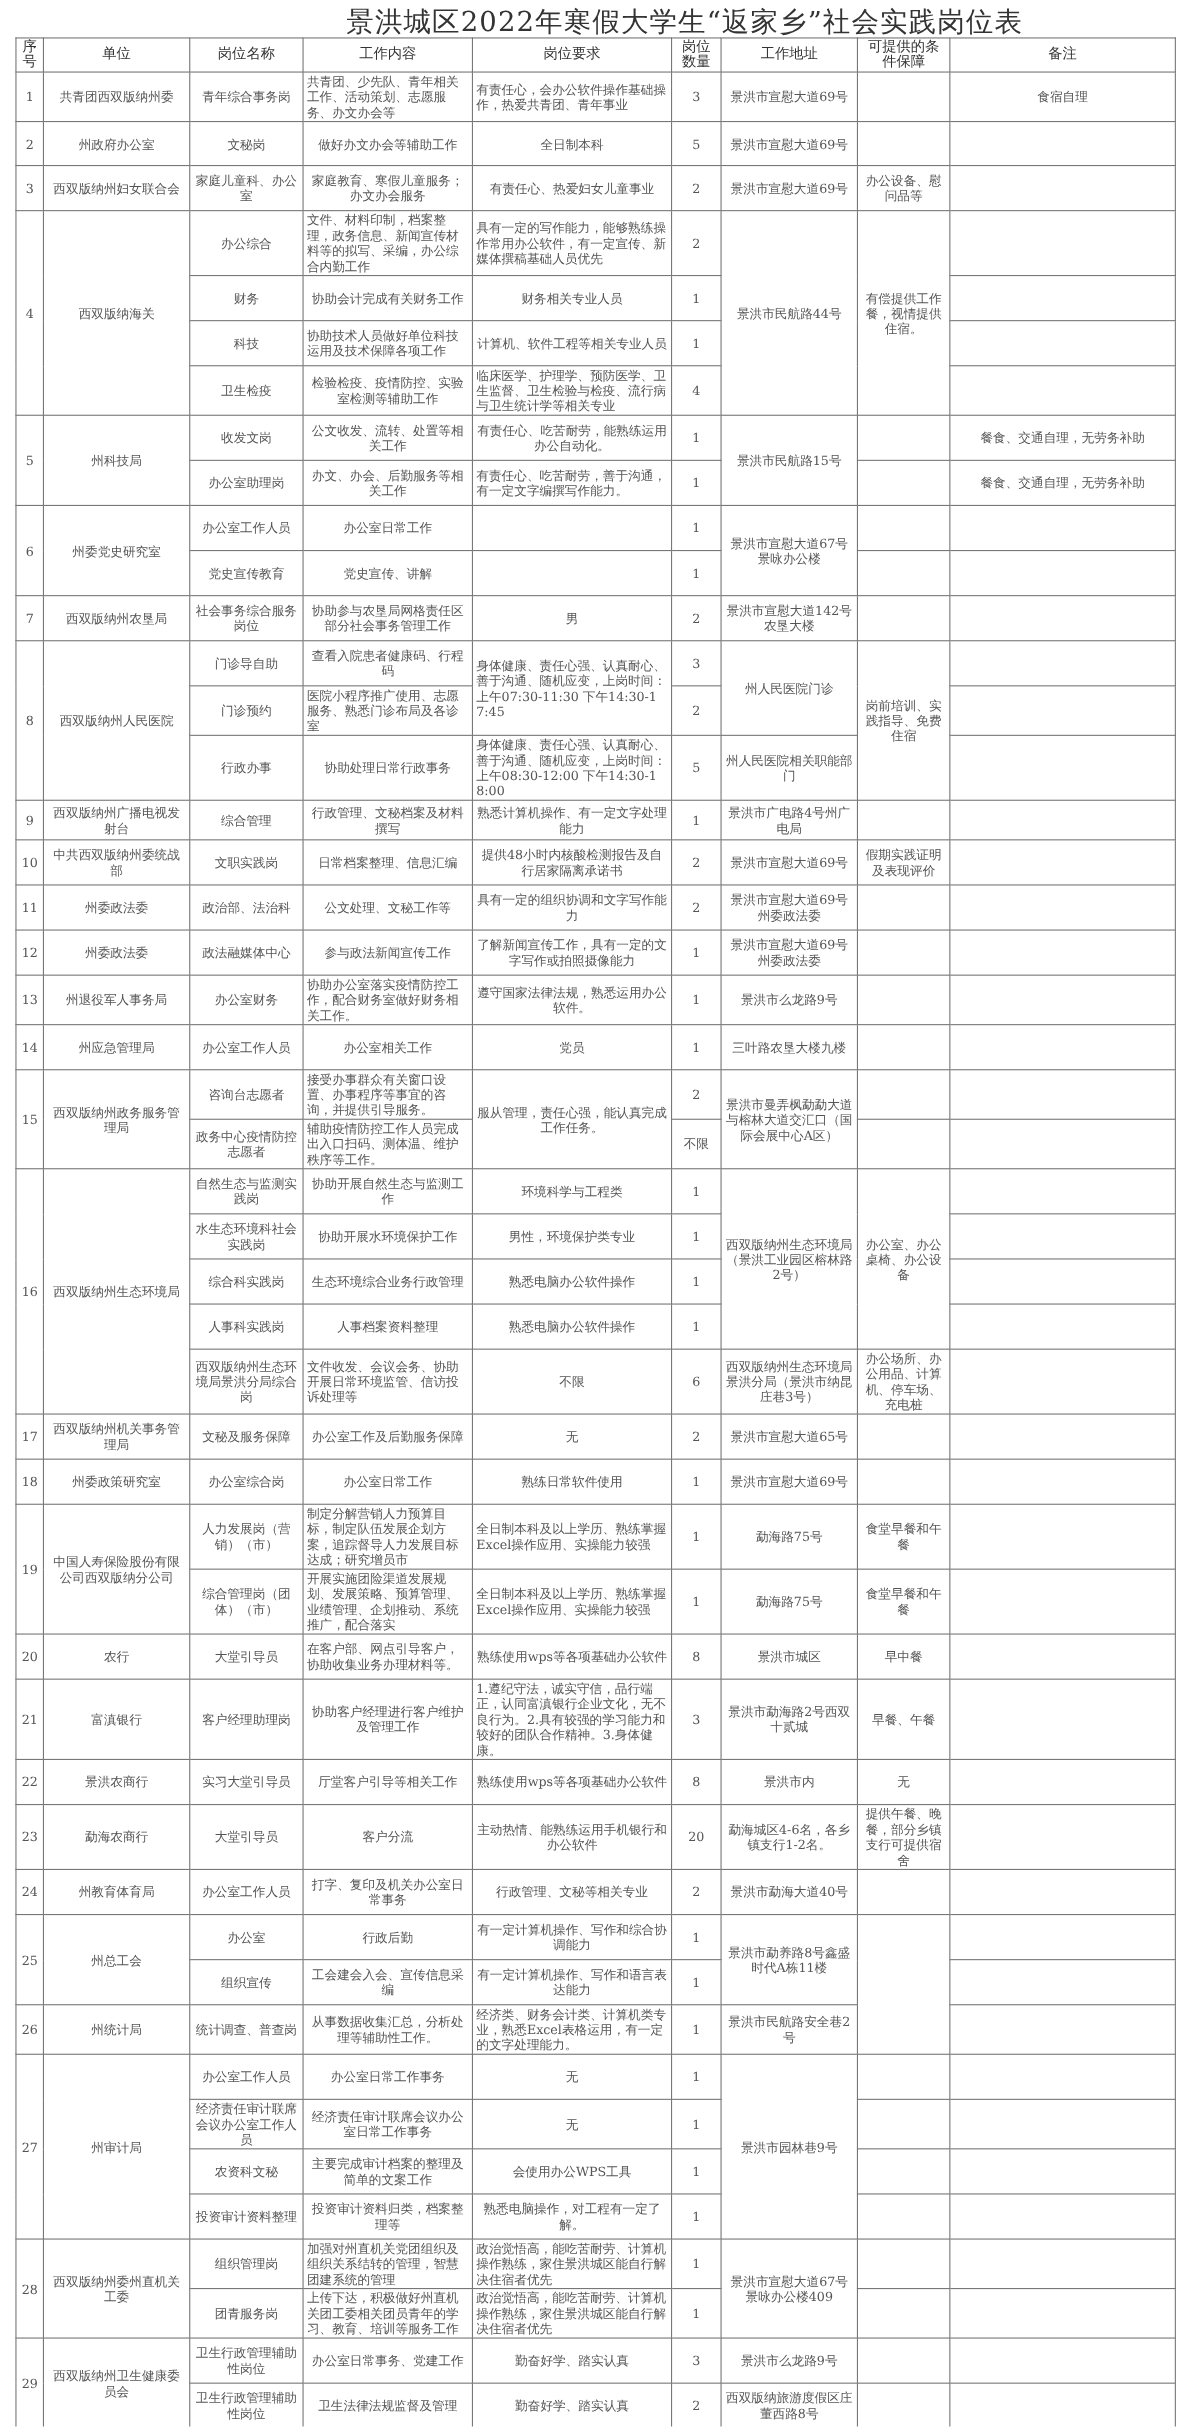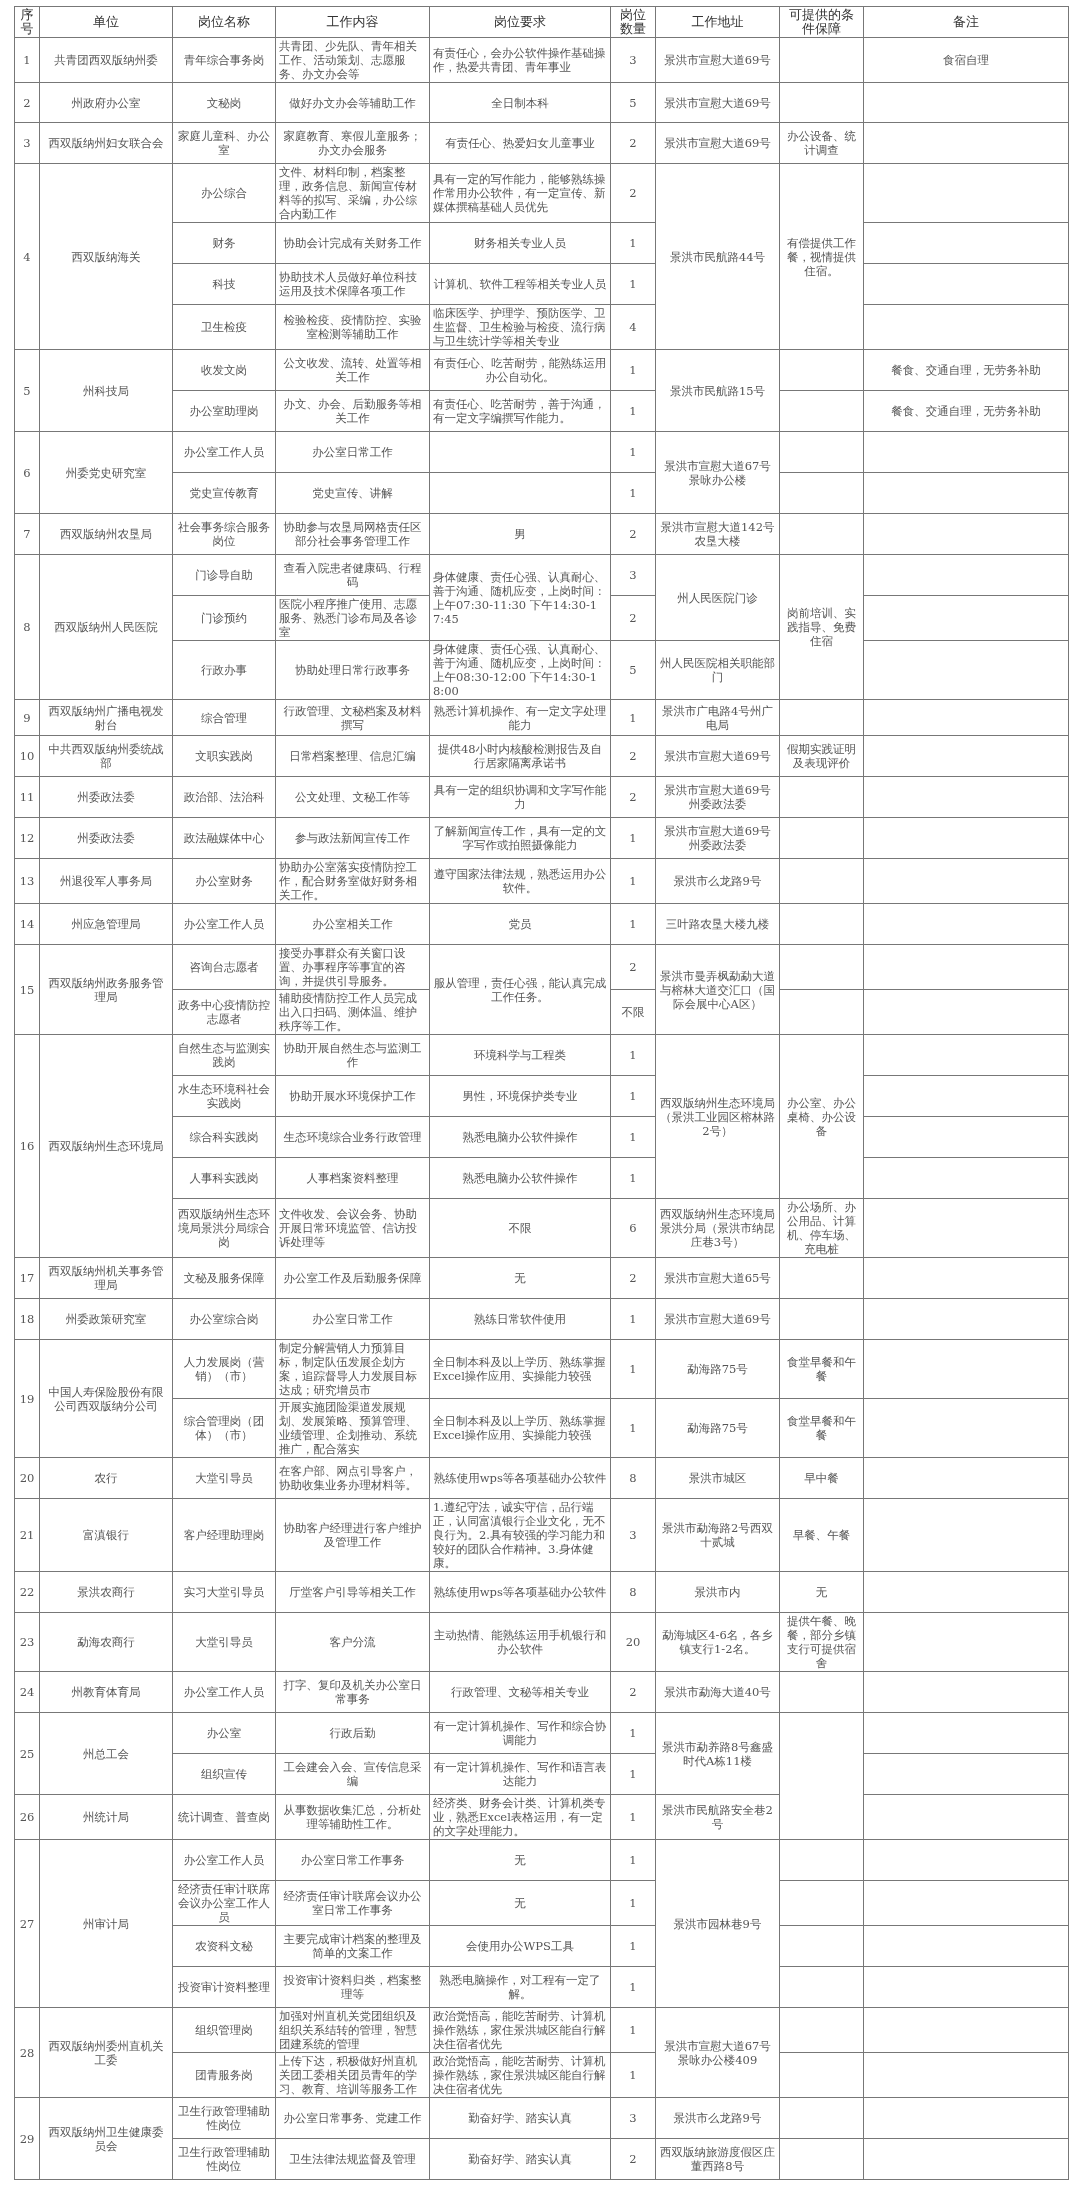--- a/index.html
+++ b/index.html
@@ -12,20 +12,21 @@
   td, th { border:1.5px solid #777; text-align:center; vertical-align:middle;
            font-size:11.5px; line-height:14px; padding:1px 3px; font-weight:normal;
            color:#555; overflow:hidden; word-break:break-all; }
   th { font-size:13px; color:#333; height:28px; line-height:14px;text-align:center; }
   td.left { text-align:left; }
 </style>
 </head>
 <body>
 
 <div class="page">
+  <div class="title">景洪城区2022年寒假大学生“返家乡”社会实践岗位表</div>
   <table>
     <colgroup>
       <col style="width:25px">
         <col style="width:133px">
         <col style="width:103px">
         <col style="width:154px">
       <col style="width:181px">
         <col style="width:45px">
         <col style="width:124px">
         <col style="width:84px">
@@ -68,21 +69,21 @@
           <td></td>
         </tr>
         <tr style="height: 41px;">
           <td>3</td>
           <td>西双版纳州妇女联合会</td>
           <td>家庭儿童科、办公室</td>
           <td>家庭教育、寒假儿童服务；办文办会服务</td>
           <td>有责任心、热爱妇女儿童事业</td>
           <td>2</td>
           <td>景洪市宣慰大道69号</td>
-          <td>办公设备、统计调查</td>
+          <td>办公设备、慰问品等</td>
           <td></td>
         </tr>
         <tr style="height: 41px;">
           <td rowspan="4">4</td>
           <td rowspan="4">西双版纳海关</td>
           <td>办公综合</td>
           <td class="left">文件、材料印制，档案整理，政务信息、新闻宣传材料等的拟写、采编，办公综合内勤工作</td>
           <td class="left">具有一定的写作能力，能够熟练操作常用办公软件，有一定宣传、新媒体撰稿基础人员优先</td>
           <td>2</td>
           <td rowspan="4">景洪市民航路44号</td>

